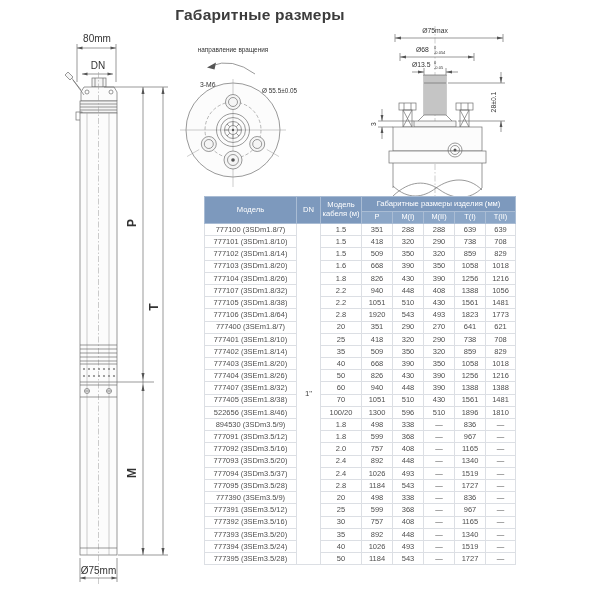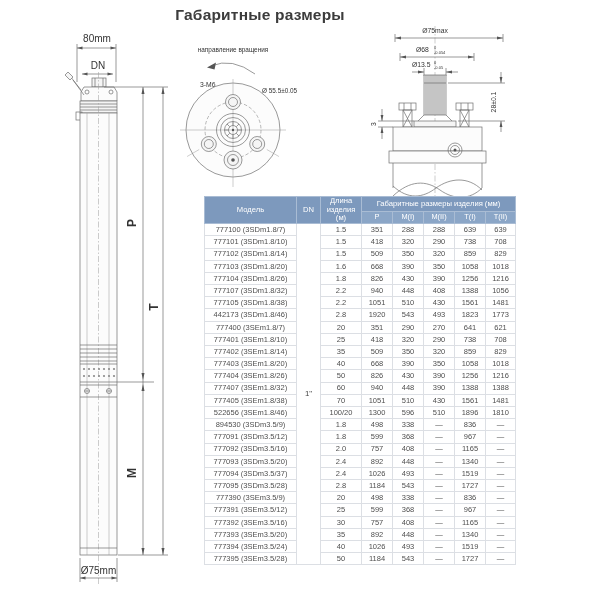--- a/index.html
+++ b/index.html
@@ -299,21 +299,21 @@
       <col style="width:31px">
         <col style="width:31px">
         <col style="width:31px">
       <col style="width:31px">
         <col style="width:30px">
     </colgroup>
     <thead>
       <tr class="group-row">
         <th rowspan="2">Модель</th>
         <th rowspan="2">DN</th>
-        <th rowspan="2">Длина изделия (м)</th>
+        <th rowspan="2">Модель кабеля (м)</th>
         <th colspan="5">Габаритные размеры изделия (мм)</th>
       </tr>
       <tr class="sub-row">
         <th>P</th>
         <th>M(I)</th>
         <th>M(II)</th>
         <th>T(I)</th>
         <th>T(II)</th>
       </tr>
     </thead>
@@ -376,21 +376,21 @@
         <tr>
           <td>777105 (3SDm1.8/38)</td>
           <td>2.2</td>
           <td>1051</td>
           <td>510</td>
           <td>430</td>
           <td>1561</td>
           <td>1481</td>
         </tr>
         <tr>
-          <td>442173 (3SDm1.8/46)</td>
+          <td>777106 (3SDm1.8/64)</td>
           <td>2.8</td>
           <td>1920</td>
           <td>543</td>
           <td>493</td>
           <td>1823</td>
           <td>1773</td>
         </tr>
         <tr>
           <td>777400 (3SEm1.8/7)</td>
           <td>20</td>

